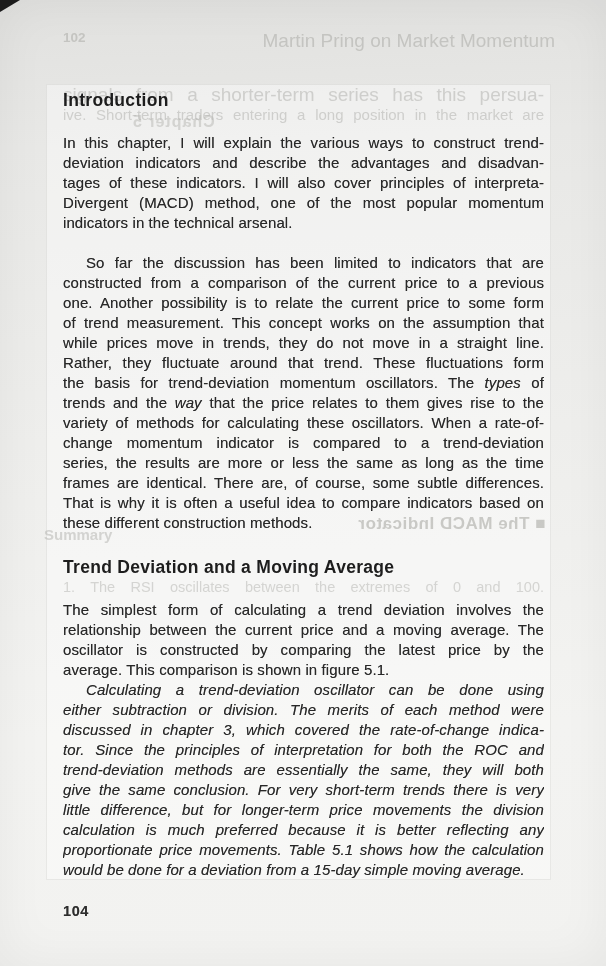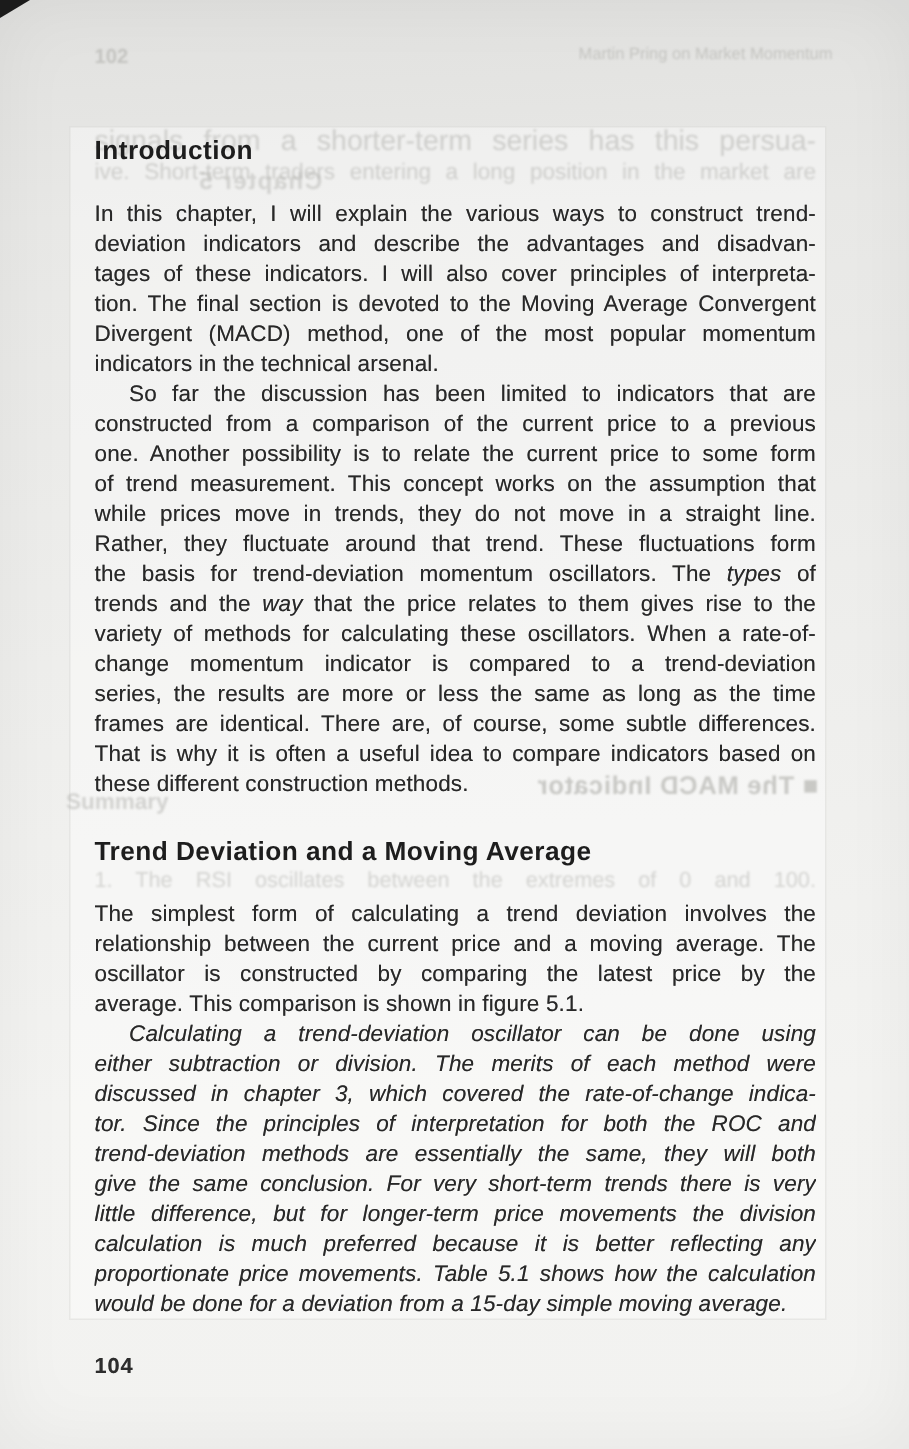--- a/index.html
+++ b/index.html
@@ -8,21 +8,21 @@
     font-family:"Liberation Sans",sans-serif;
     background:linear-gradient(178deg,#e1e1df 0%,#e8e8e6 15%,#eeeeec 45%,#f3f3f1 75%,#f2f2f0 100%);
     box-shadow:inset 0 0 50px rgba(0,0,0,0.05);
   }
   .corner-tl{position:absolute;top:0;left:0;width:20px;height:12px;background:#1b1b1b;
     clip-path:polygon(0 0,100% 0,0 100%);}
   .bleed-box{position:absolute;left:46px;top:84px;width:503px;height:794px;
     background:rgba(255,255,255,0.40);border:1px solid rgba(150,150,146,0.16);}
   .bleed{position:absolute;filter:blur(0.7px);pointer-events:none;}
   .hdr-left{left:63px;top:30px;font-size:13.5px;font-weight:bold;color:rgba(186,186,182,0.75);}
-  .hdr-right{right:51px;top:30px;font-size:11px;color:rgba(186,186,182,0.75);}
+  .hdr-right{right:51px;top:30px;font-size:19px;color:rgba(186,186,182,0.75);}
   .bl1{left:63px;top:84px;width:481px;font-size:19px;color:rgba(178,178,174,0.55);
     text-align:justify;text-align-last:justify;}
   .bl2{left:63px;top:106px;width:481px;font-size:15px;color:rgba(178,178,174,0.55);
     text-align:justify;text-align-last:justify;}
   .chapter{left:132px;top:113px;font-size:16px;font-weight:bold;
     transform:scaleX(-1);color:rgba(182,182,178,0.50);letter-spacing:1px;}
   .summary{left:44px;top:526px;font-size:15px;font-weight:bold;color:rgba(183,183,179,0.55);}
   .macd{right:61px;top:514px;font-size:17px;font-weight:bold;transform:scaleX(-1);
     color:rgba(172,172,168,0.62);letter-spacing:0.5px;}
   .list1{left:63px;top:579px;width:481px;font-size:14.5px;color:rgba(184,184,180,0.55);
@@ -63,21 +63,20 @@
   <div class="bleed summary">Summary</div>
   <div class="bleed macd">■ The MACD Indicator</div>
   <div class="bleed list1">1. The RSI oscillates between the extremes of 0 and 100.</div>
 
   <h1 class="h h1pos">Introduction</h1>
 
   <div class="para p1">
       <div class="line"><span>In this chapter, I will explain the various ways to construct trend-</span></div>
       <div class="line"><span>deviation indicators and describe the advantages and disadvan-</span></div>
       <div class="line"><span>tages of these indicators. I will also cover principles of interpreta-</span></div>
-      <div class="line"><span>tion. The final section is devoted to the Moving Average Convergent</span></div>
       <div class="line"><span>Divergent (MACD) method, one of the most popular momentum</span></div>
       <div class="line plast"><span>indicators in the technical arsenal.</span></div>
     </div>
 
   <div class="para p2">
       <div class="line pfirst"><span>So far the discussion has been limited to indicators that are</span></div>
       <div class="line"><span>constructed from a comparison of the current price to a previous</span></div>
       <div class="line"><span>one. Another possibility is to relate the current price to some form</span></div>
       <div class="line"><span>of trend measurement. This concept works on the assumption that</span></div>
       <div class="line"><span>while prices move in trends, they do not move in a straight line.</span></div>

